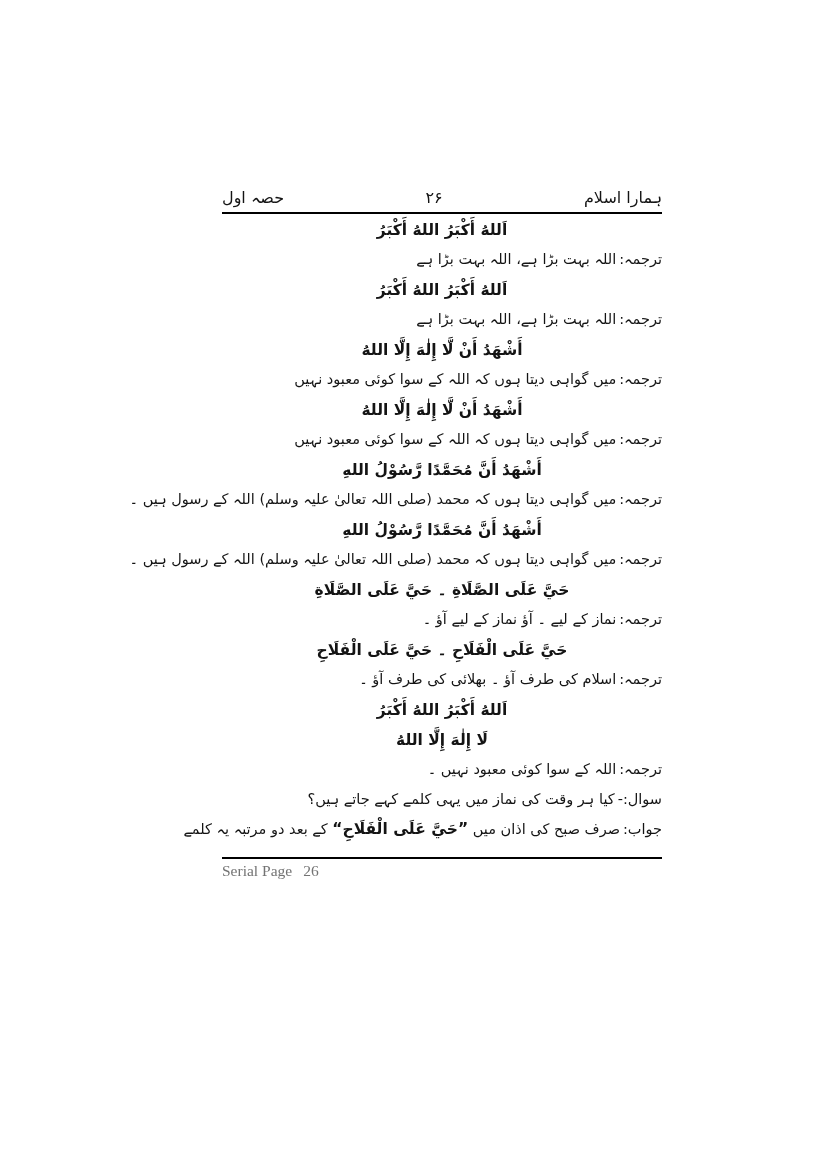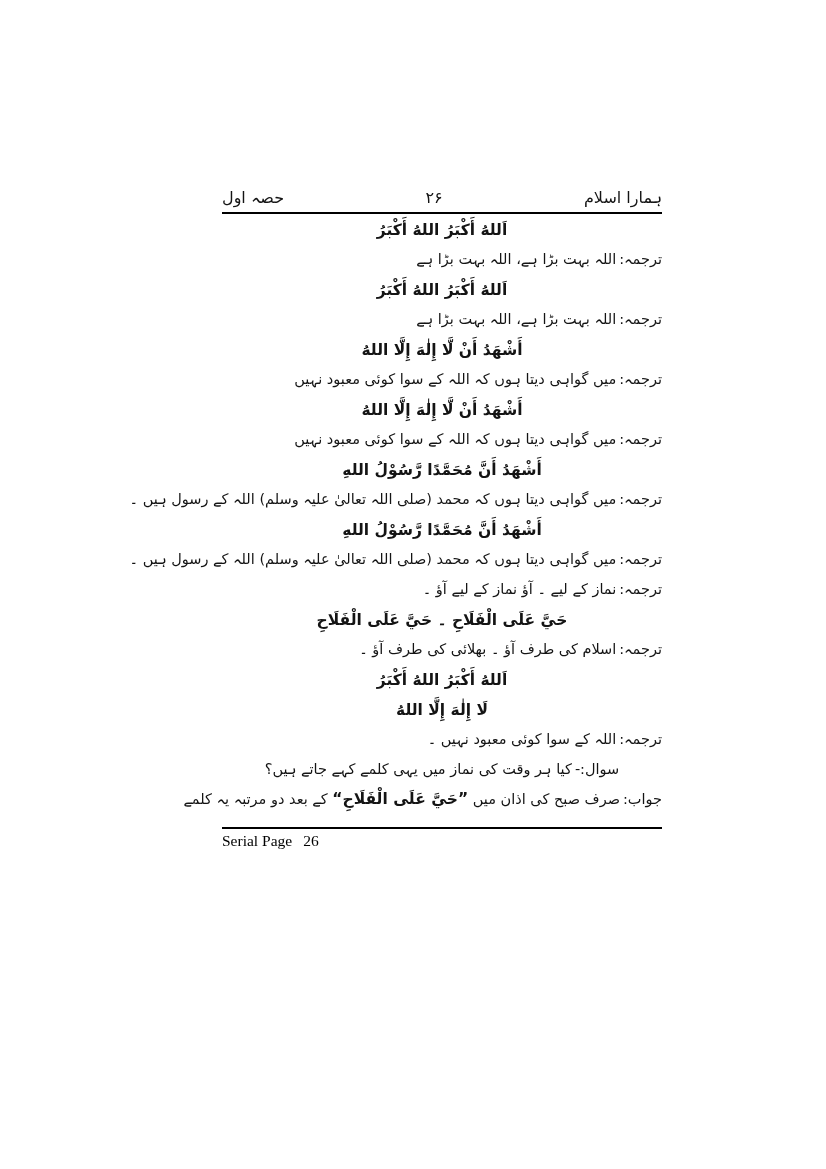--- a/index.html
+++ b/index.html
@@ -55,31 +55,31 @@
     letter-spacing: 0.2px;
   }
   .line .label {
     font-weight: 400;
     margin-inline-end: 3px;
   }
   .line .seg-arabic {
     font-weight: 700;
     font-size: 15.5px;
   }
-  .line.question, .line.answer { font-size: 14.5px; text-align: center; }
+  .line.question, .line.answer { font-size: 14.5px; }
   
   .page-footer {
     margin-top: 13px;
     border-top: 2.5px solid #000;
     padding-top: 3px;
     direction: ltr;
     text-align: left;
     font-family: "Liberation Serif", serif;
     font-size: 15.5px;
-    color: #000000;
+    color: #737373;
   }
   .page-footer .serial-number { margin-left: 11px; }
 </style>
 </head>
 <body>
 
 <div class="page">
   <div class="sheet">
 
     <div class="page-header">
@@ -94,20 +94,21 @@
         <div class="line arabic"><span class="seg-arabic">اَللهُ أَكْبَرُ اللهُ أَكْبَرُ</span></div>
         <div class="line translation"><span class="label">ترجمہ:</span><span class="seg-urdu">اللہ بہت بڑا ہے، اللہ بہت بڑا ہے</span></div>
         <div class="line arabic"><span class="seg-arabic">أَشْهَدُ أَنْ لَّا إِلٰهَ إِلَّا اللهُ</span></div>
         <div class="line translation"><span class="label">ترجمہ:</span><span class="seg-urdu">میں گواہی دیتا ہوں کہ اللہ کے سوا کوئی معبود نہیں</span></div>
         <div class="line arabic"><span class="seg-arabic">أَشْهَدُ أَنْ لَّا إِلٰهَ إِلَّا اللهُ</span></div>
         <div class="line translation"><span class="label">ترجمہ:</span><span class="seg-urdu">میں گواہی دیتا ہوں کہ اللہ کے سوا کوئی معبود نہیں</span></div>
         <div class="line arabic"><span class="seg-arabic">أَشْهَدُ أَنَّ مُحَمَّدًا رَّسُوْلُ اللهِ</span></div>
         <div class="line translation"><span class="label">ترجمہ:</span><span class="seg-urdu">میں گواہی دیتا ہوں کہ محمد (صلی اللہ تعالیٰ علیہ وسلم) اللہ کے رسول ہیں ۔</span></div>
         <div class="line arabic"><span class="seg-arabic">أَشْهَدُ أَنَّ مُحَمَّدًا رَّسُوْلُ اللهِ</span></div>
         <div class="line translation"><span class="label">ترجمہ:</span><span class="seg-urdu">میں گواہی دیتا ہوں کہ محمد (صلی اللہ تعالیٰ علیہ وسلم) اللہ کے رسول ہیں ۔</span></div>
+        <div class="line arabic"><span class="seg-arabic">حَيَّ عَلَى الصَّلَاةِ ۔ حَيَّ عَلَى الصَّلَاةِ</span></div>
         <div class="line translation"><span class="label">ترجمہ:</span><span class="seg-urdu">نماز کے لیے ۔ آؤ نماز کے لیے آؤ ۔</span></div>
         <div class="line arabic"><span class="seg-arabic">حَيَّ عَلَى الْفَلَاحِ ۔ حَيَّ عَلَى الْفَلَاحِ</span></div>
         <div class="line translation"><span class="label">ترجمہ:</span><span class="seg-urdu">اسلام کی طرف آؤ ۔ بھلائی کی طرف آؤ ۔</span></div>
         <div class="line arabic"><span class="seg-arabic">اَللهُ أَكْبَرُ اللهُ أَكْبَرُ</span></div>
         <div class="line arabic"><span class="seg-arabic">لَا إِلٰهَ إِلَّا اللهُ</span></div>
         <div class="line translation"><span class="label">ترجمہ:</span><span class="seg-urdu">اللہ کے سوا کوئی معبود نہیں ۔</span></div>
         <div class="line question"><span class="label">سوال:-</span><span class="seg-urdu">کیا ہر وقت کی نماز میں یہی کلمے کہے جاتے ہیں؟</span></div>
         <div class="line answer"><span class="label">جواب:</span><span class="seg-urdu">صرف صبح کی اذان میں </span><span class="seg-arabic">”حَيَّ عَلَى الْفَلَاحِ“</span><span class="seg-urdu"> کے بعد دو مرتبہ یہ کلمے</span></div>
       </div>
 

